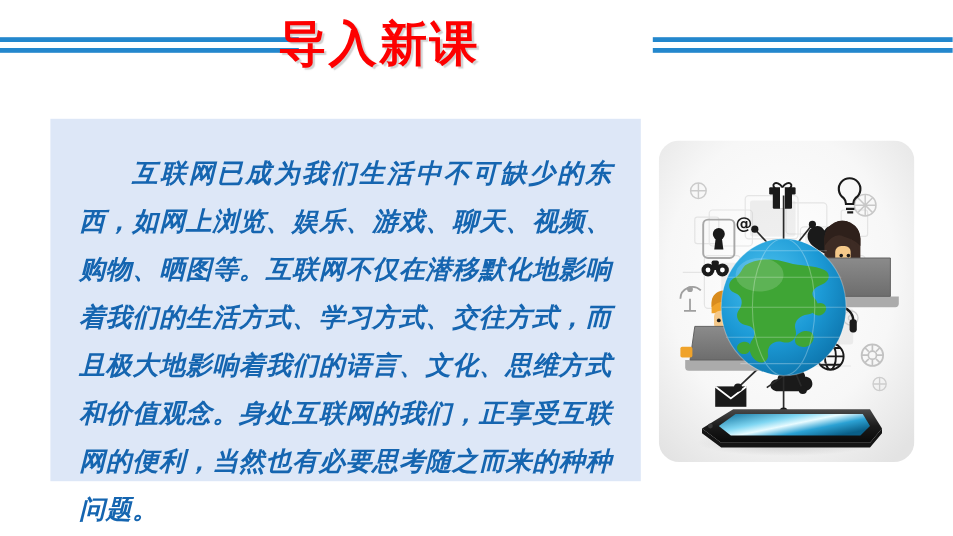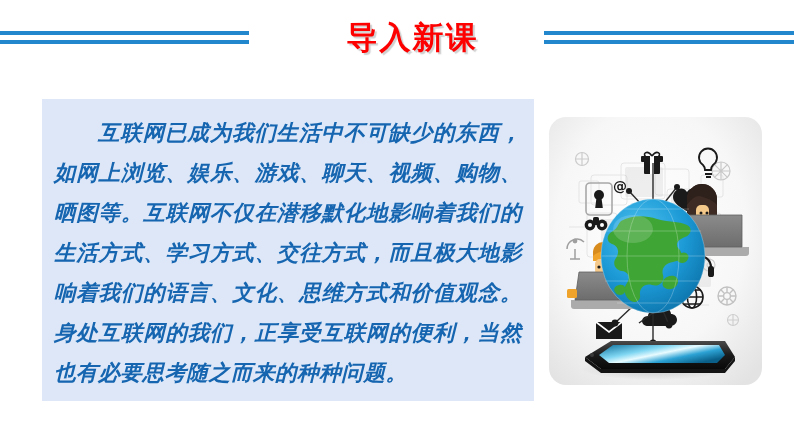--- a/index.html
+++ b/index.html
@@ -53,47 +53,47 @@
     width: 249px;
   }
   .rule-right {
     left: 544px;
     top: 31px;
     width: 250px;
   }
 
   .slide-title {
     position: absolute;
-    left: 265px;
+    left: 232px;
     top: 8px;
     width: 295px;
-    text-align: center;
+    text-align: left;
     font-family: "DejaVu Sans", "Liberation Sans", sans-serif;
-    font-size: 31px;
+    font-size: 40px;
     font-weight: bold;
     line-height: 58px;
     color: #fd0000;
     letter-spacing: 2px;
     text-shadow: 2px 2px 1px rgba(150, 150, 150, 0.45);
     white-space: nowrap;
   }
 
   
   .textbox {
     position: absolute;
     left: 42px;
     top: 99px;
     width: 492px;
     height: 302px;
     background: #dde7f7;
     box-sizing: border-box;
     padding: 10px 8px 8px 8px;
   }
   .textbox-para {
-    margin: 4px;
+    margin: 16px;
     font-family: "Liberation Serif", "DejaVu Serif", serif;
     font-size: 21.5px;
     line-height: 40px;
     font-weight: bold;
     font-style: italic;
     color: #1565b0;
     text-align: justify;
     text-justify: inter-character;
     letter-spacing: 0.6px;
     text-indent: 44px;

